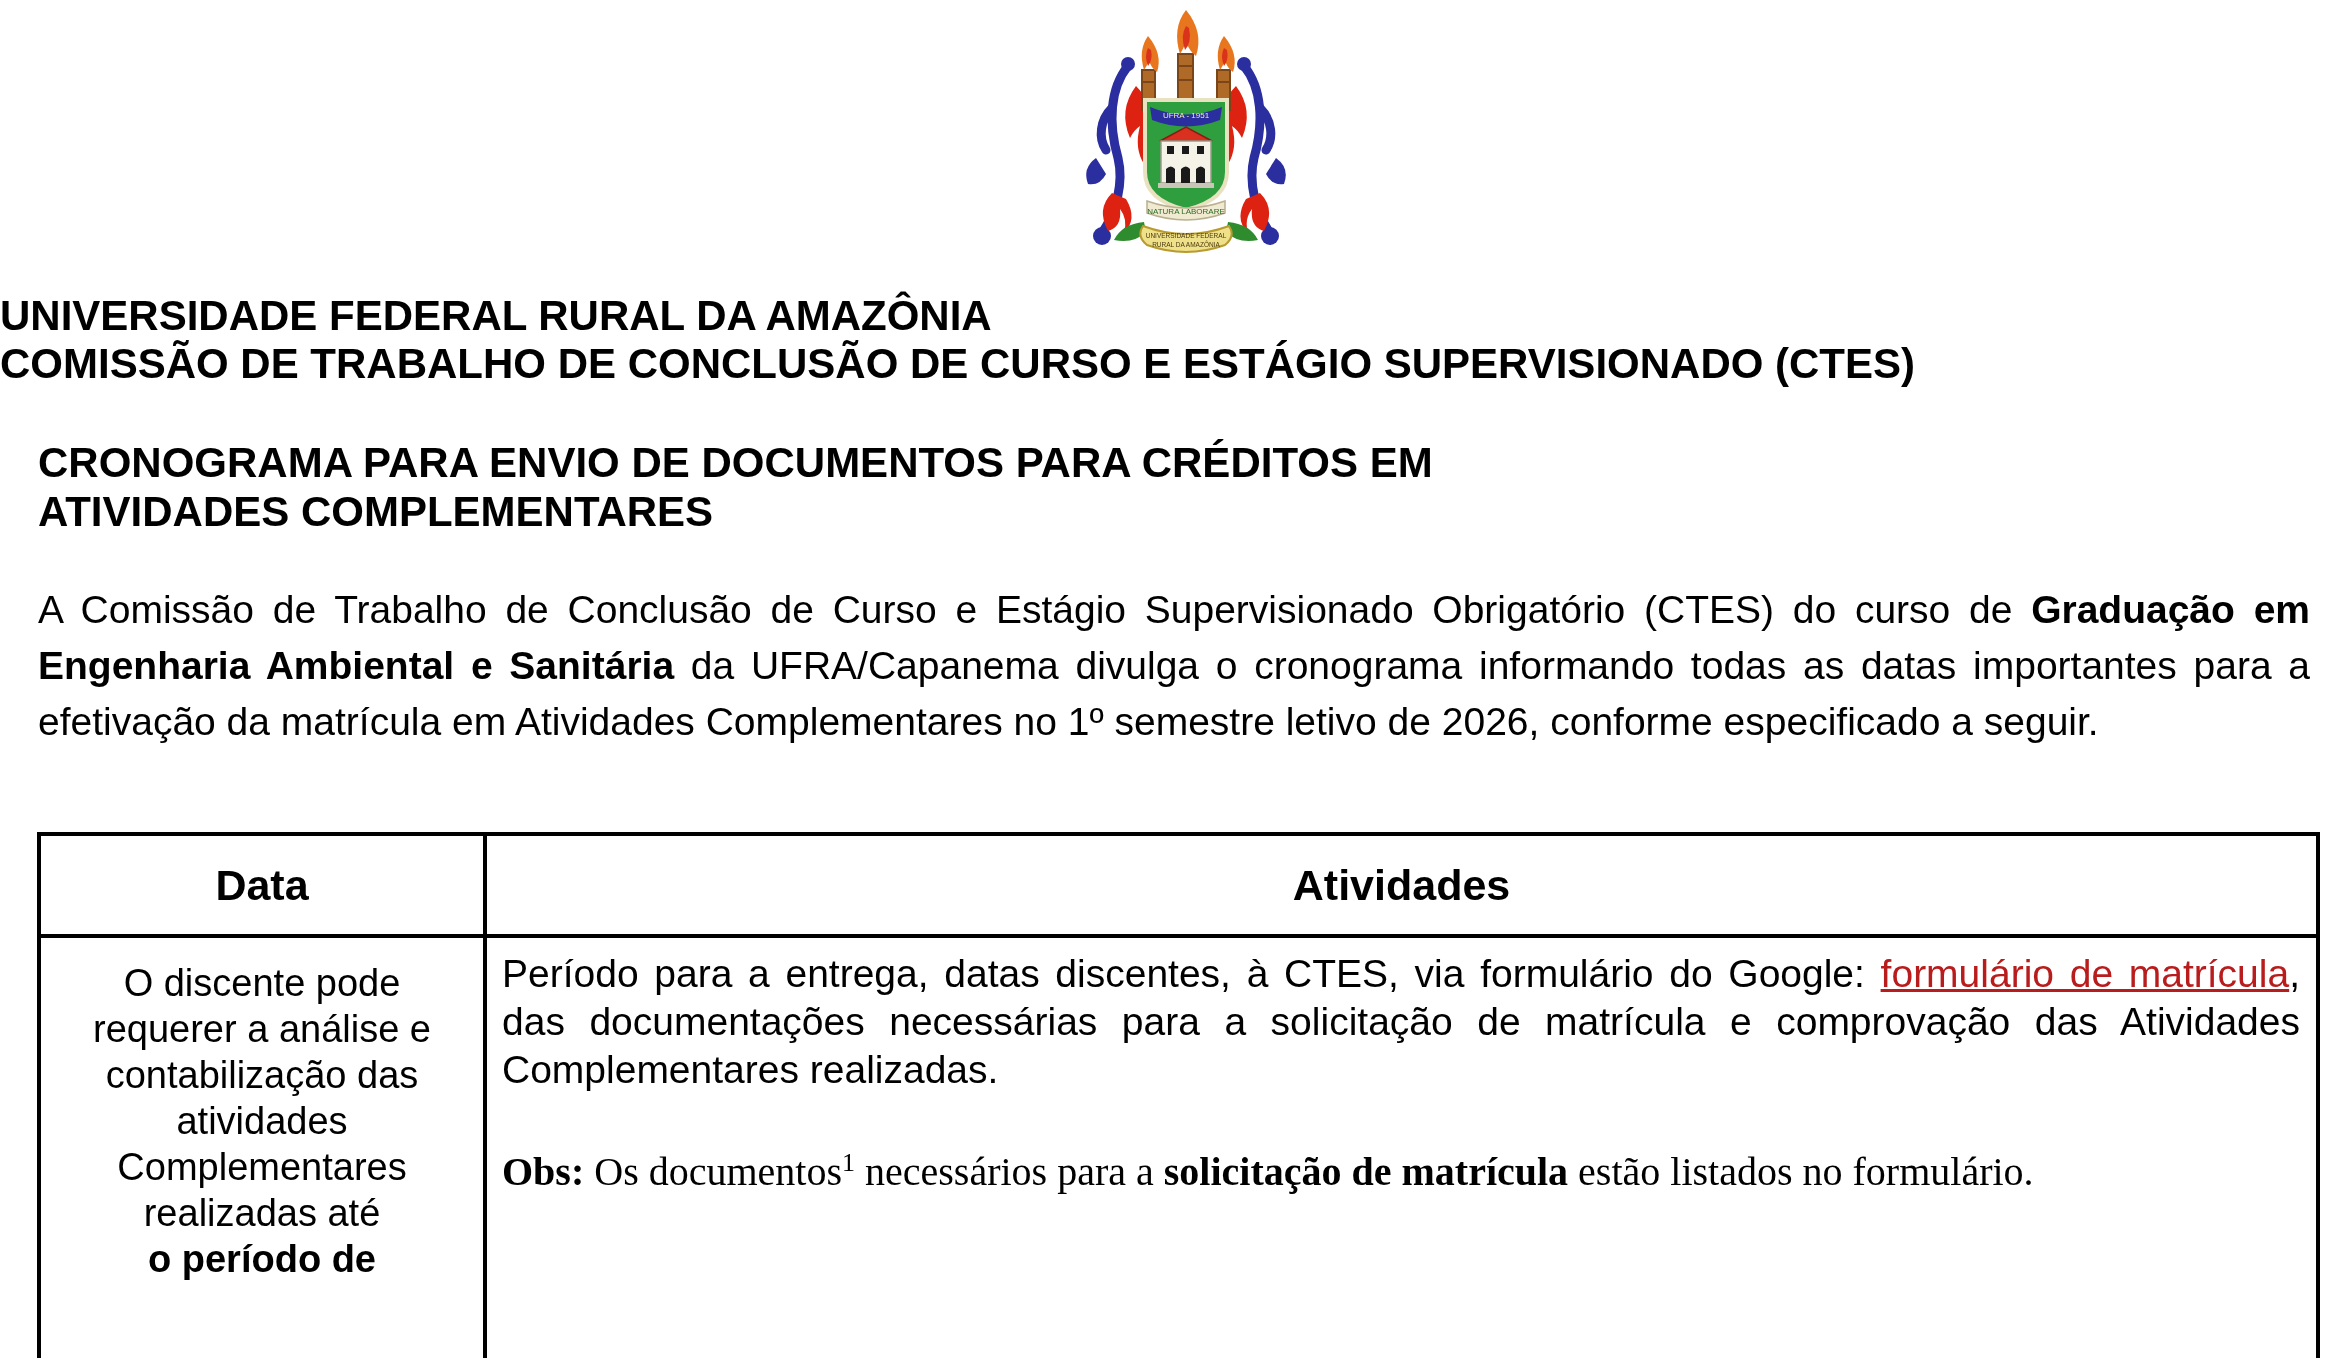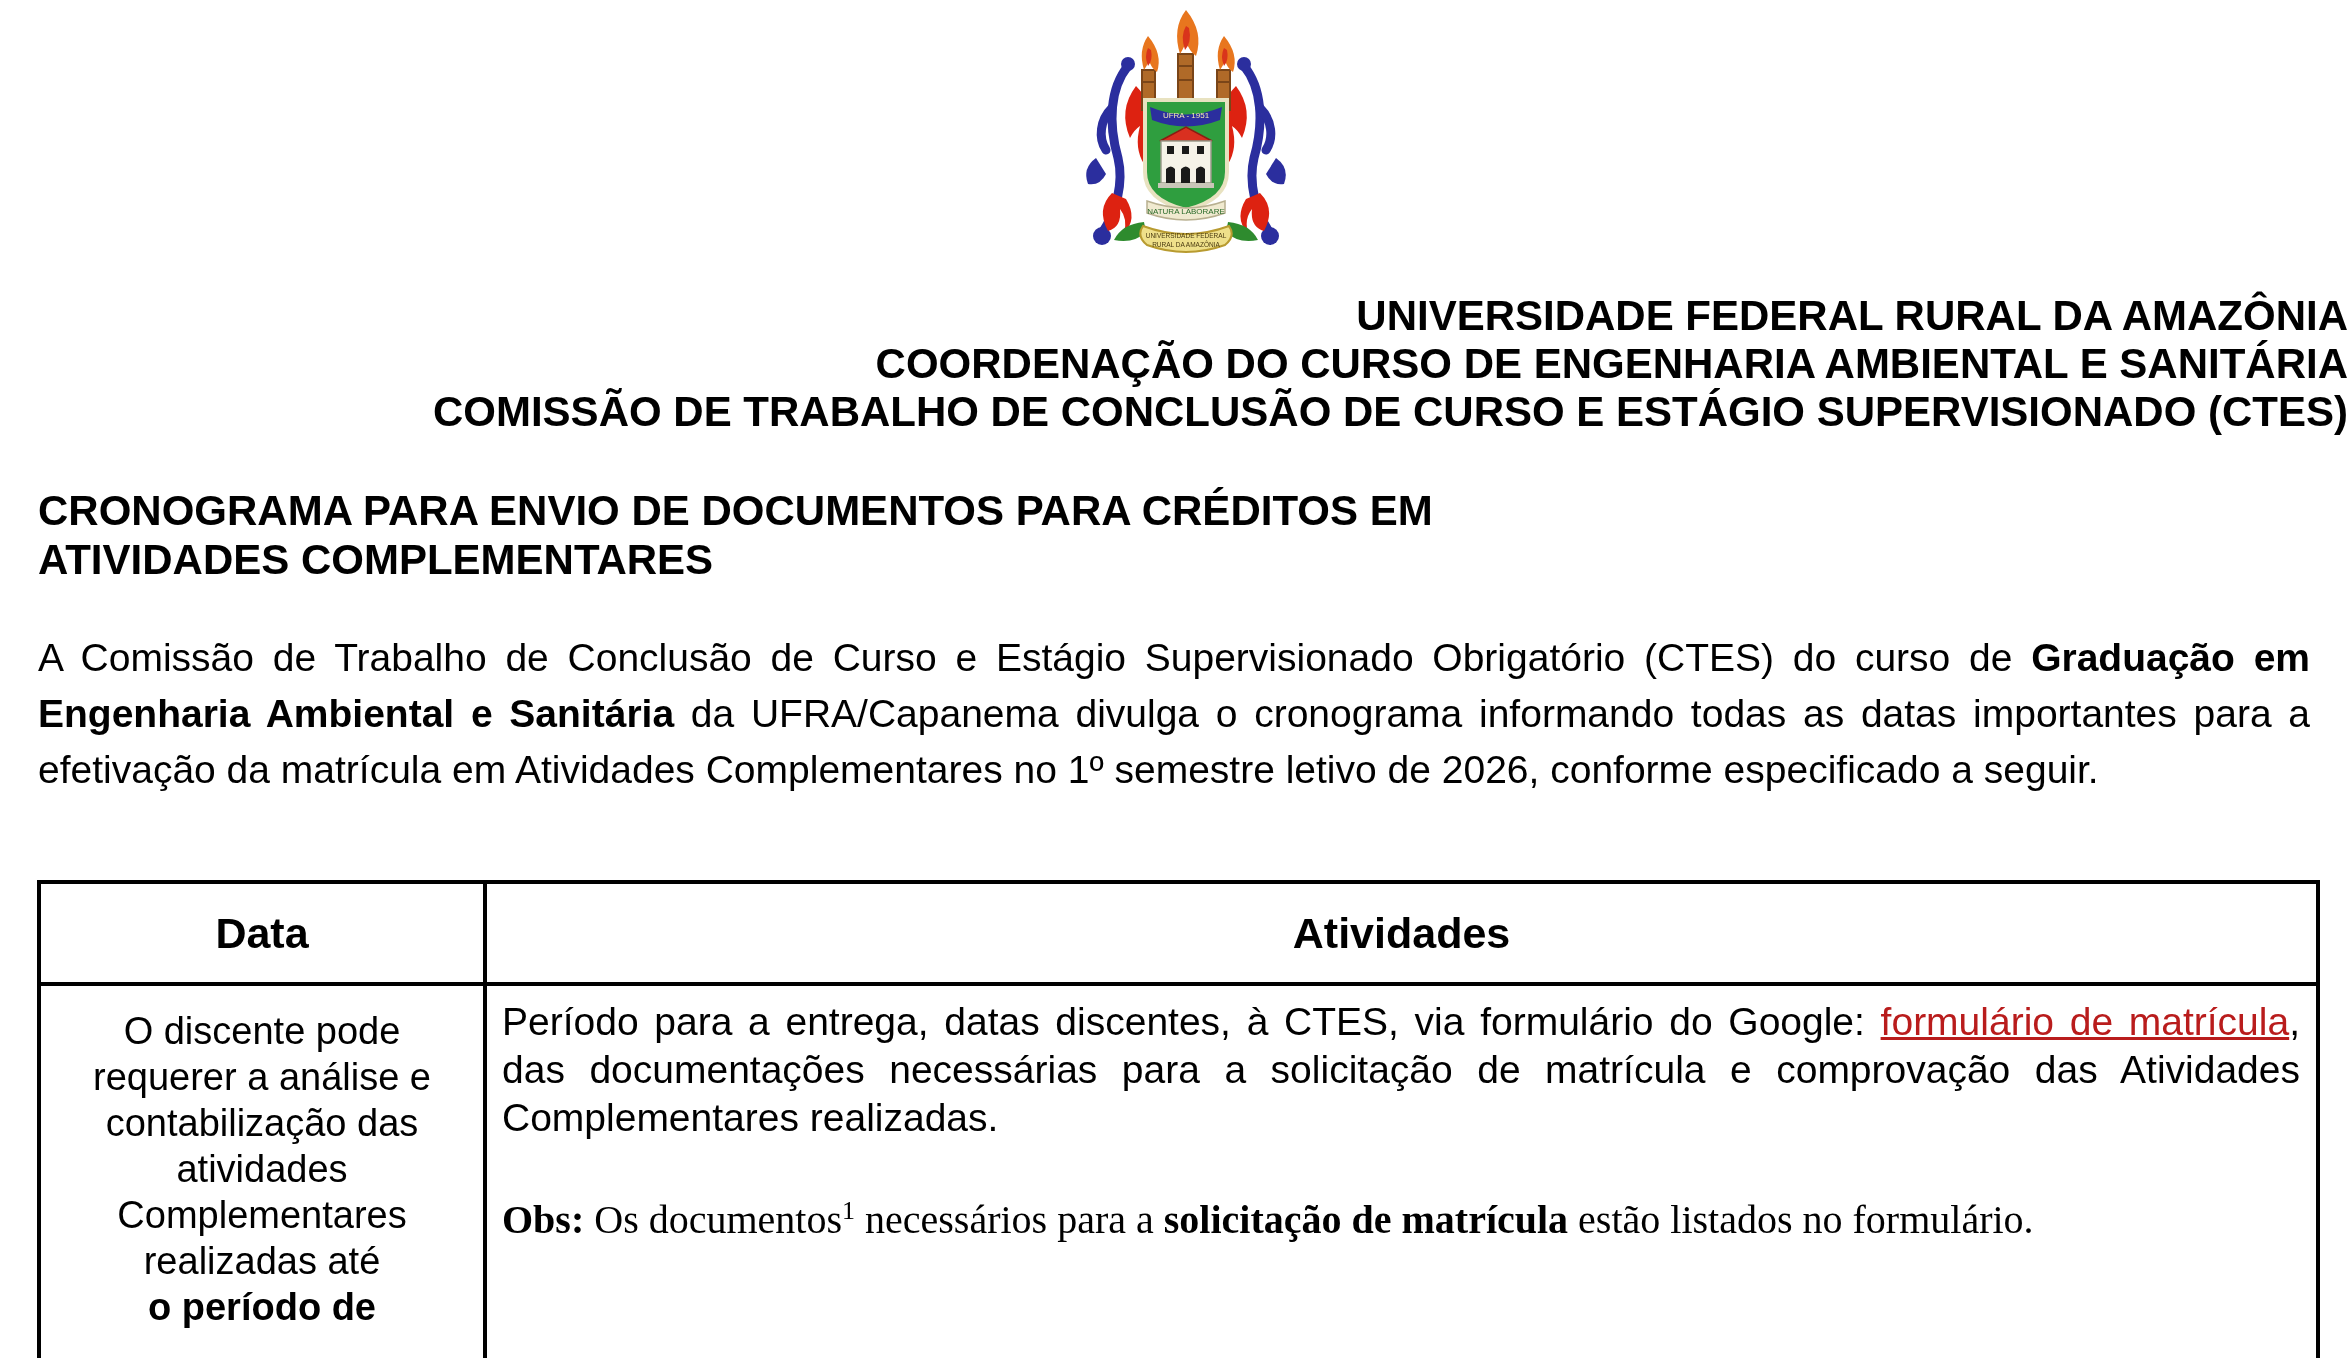--- a/index.html
+++ b/index.html
@@ -12,21 +12,21 @@
     color:#000;
   }
   
   .logo-wrap{
     padding-top:8px;
     height:252px;
     text-align:center;
     margin-left:24px;
   }
   
-  .inst-block{margin-top:32px;text-align:right;}
+  .inst-block{margin-top:32px;text-align:left;}
   .inst-line{
     font-size:42px;line-height:48px;font-weight:bold;
     white-space:nowrap;
   }
   .title-block{margin-top:50px;text-align:left;margin-left:38px;}
   .title-line{
     font-size:42px;line-height:49px;font-weight:bold;
     white-space:nowrap;
   }
   
@@ -153,21 +153,20 @@
       </g>
 
       <path d="M93,218 q43,16 86,0 q7,10 -4,19 q-39,14 -78,0 q-11,-9 -4,-19 z" fill="#efe08a" stroke="#b89b30" stroke-width="2"></path>
       <text x="136" y="230" text-anchor="middle" font-size="6.5" fill="#4a3a10">UNIVERSIDADE FEDERAL</text>
       <text x="136" y="239" text-anchor="middle" font-size="6.5" fill="#4a3a10">RURAL DA AMAZÔNIA</text>
     </svg>
   </div>
 
   <div class="inst-block">
     <div class="inst-line">UNIVERSIDADE FEDERAL RURAL DA AMAZÔNIA</div>
-    <div class="inst-line">COORDENAÇÃO DO CURSO DE ENGENHARIA AMBIENTAL E SANITÁRIA</div>
     <div class="inst-line">COMISSÃO DE TRABALHO DE CONCLUSÃO DE CURSO E ESTÁGIO SUPERVISIONADO (CTES)</div>
   </div>
 
   <div class="title-block">
     <div class="title-line">CRONOGRAMA PARA ENVIO DE DOCUMENTOS PARA CRÉDITOS EM</div>
     <div class="title-line">ATIVIDADES COMPLEMENTARES</div>
   </div>
 
   <p class="intro"><span>A Comissão de Trabalho de Conclusão de Curso e Estágio Supervisionado Obrigatório (CTES) do curso de </span><span class="b">Graduação em Engenharia Ambiental e Sanitária</span><span> da UFRA/Capanema divulga o cronograma informando todas as datas importantes para a efetivação da matrícula em Atividades Complementares no 1º semestre letivo de 2026, conforme especificado a seguir.</span></p>
 

